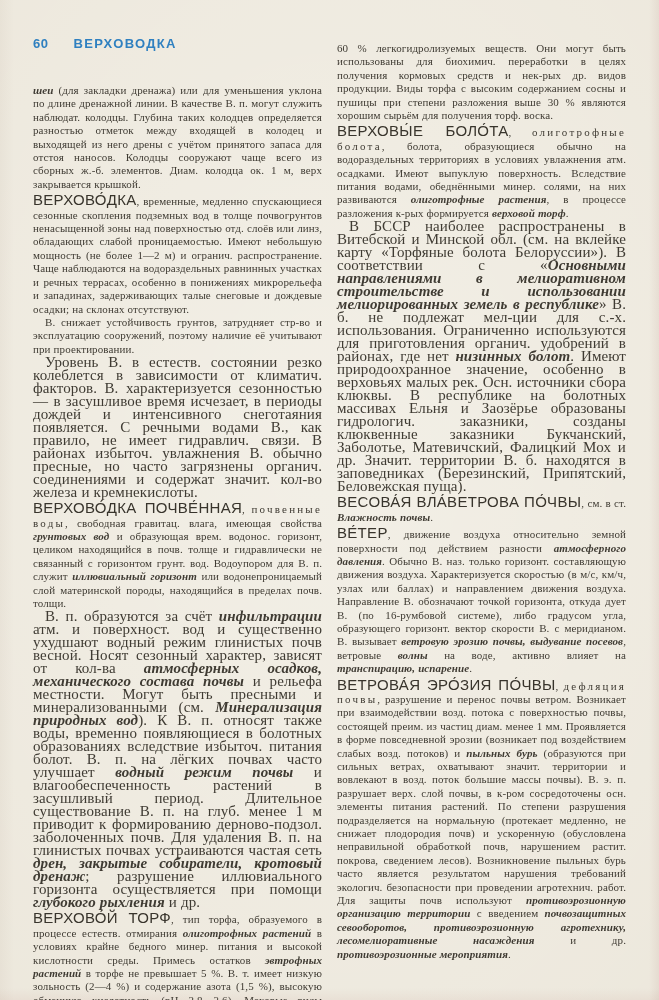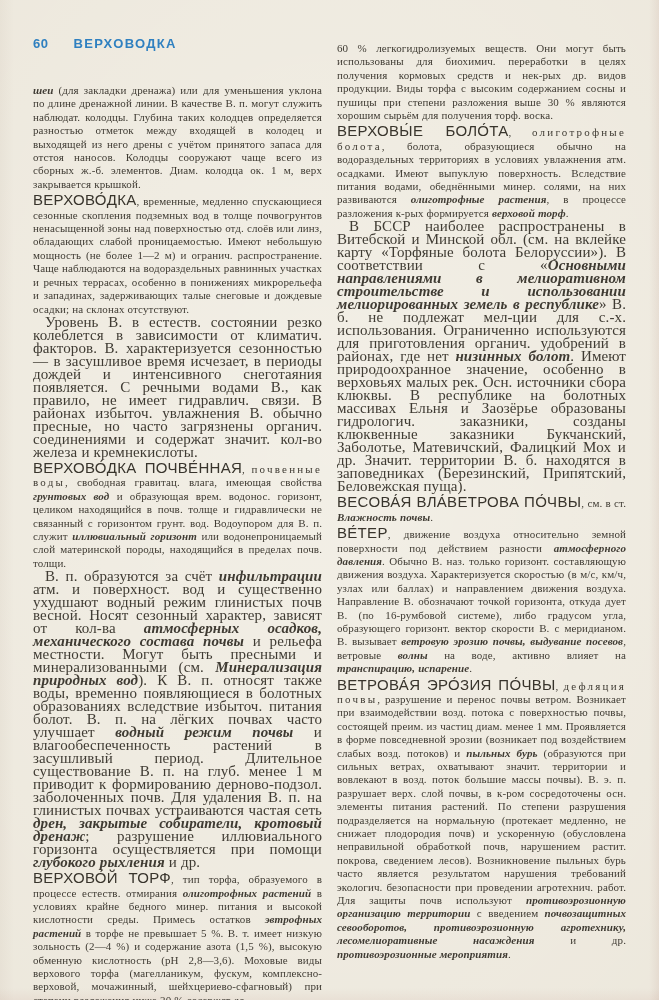--- a/index.html
+++ b/index.html
@@ -53,20 +53,21 @@
 </head>
 <body>
 
 <div class="page">
   <div class="running-head">
     <span class="num">60</span><span>ВЕРХОВОДКА</span>
   </div>
   <div class="col col-left">
       <p class="para normal"><span class="s-i">шеи</span><span class="s-r"> (для закладки дренажа) или для уменьшения уклона по длине дренажной линии. В качестве В. п. могут служить наблюдат. колодцы. Глубина таких колодцев определяется разностью отметок между входящей в колодец и выходящей из него дрены с учётом принятого запаса для отстоя наносов. Колодцы сооружают чаще всего из сборных ж.-б. элементов. Диам. колодца ок. 1 м, верх закрывается крышкой.</span></p>
       <p class="para normal article"><span class="s-b">ВЕРХОВО́ДКА</span><span class="s-r">, временные, медленно спускающиеся сезонные скопления подземных вод в толще почвогрунтов ненасыщенной зоны над поверхностью отд. слоёв или линз, обладающих слабой проницаемостью. Имеют небольшую мощность (не более 1—2 м) и огранич. распространение. Чаще наблюдаются на водораздельных равнинных участках и речных террасах, особенно в понижениях микрорельефа и западинах, задерживающих талые снеговые и дождевые осадки; на склонах отсутствуют.</span></p>
+      <p class="para normal indent"><span class="s-r">В. снижает устойчивость грунтов, затрудняет стр-во и эксплуатацию сооружений, поэтому наличие её учитывают при проектировании.</span></p>
       <p class="para small indent"><span class="s-r">Уровень В. в естеств. состоянии резко колеблется в зависимости от климатич. факторов. В. характеризуется сезонностью — в засушливое время исчезает, в периоды дождей и интенсивного снеготаяния появляется. С речными водами В., как правило, не имеет гидравлич. связи. В районах избыточ. увлажнения В. обычно пресные, но часто загрязнены органич. соединениями и содержат значит. кол-во железа и кремнекислоты.</span></p>
       <p class="para normal article"><span class="s-b">ВЕРХОВО́ДКА ПОЧВЕ́ННАЯ</span><span class="s-r">, </span><span class="s-sp">почвенные воды</span><span class="s-r">, свободная гравитац. влага, имеющая свойства </span><span class="s-i">грунтовых вод</span><span class="s-r"> и образующая врем. водонос. горизонт, целиком находящийся в почв. толще и гидравлически не связанный с горизонтом грунт. вод. Водоупором для В. п. служит </span><span class="s-i">иллювиальный горизонт</span><span class="s-r"> или водонепроницаемый слой материнской породы, находящийся в пределах почв. толщи.</span></p>
       <p class="para small indent"><span class="s-r">В. п. образуются за счёт </span><span class="s-i">инфильтрации</span><span class="s-r"> атм. и поверхност. вод и существенно ухудшают водный режим глинистых почв весной. Носят сезонный характер, зависят от кол-ва </span><span class="s-i">атмосферных осадков, механического состава почвы</span><span class="s-r"> и рельефа местности. Могут быть пресными и минерализованными (см. </span><span class="s-i">Минерализация природных вод</span><span class="s-r">). К В. п. относят также воды, временно появляющиеся в болотных образованиях вследствие избыточ. питания болот. В. п. на лёгких почвах часто улучшает </span><span class="s-i">водный режим почвы</span><span class="s-r"> и влагообеспеченность растений в засушливый период. Длительное существование В. п. на глуб. менее 1 м приводит к формированию дерново-подзол. заболоченных почв. Для удаления В. п. на глинистых почвах устраиваются частая сеть </span><span class="s-i">дрен, закрытые собиратели, кротовый дренаж</span><span class="s-r">; разрушение иллювиального горизонта осуществляется при помощи </span><span class="s-i">глубокого рыхления</span><span class="s-r"> и др.</span></p>
       <p class="para normal article"><span class="s-b">ВЕРХОВО́Й ТОРФ</span><span class="s-r">, тип торфа, образуемого в процессе естеств. отмирания </span><span class="s-i">олиготрофных растений</span><span class="s-r"> в условиях крайне бедного минер. питания и высокой кислотности среды. Примесь остатков </span><span class="s-i">эвтрофных растений</span><span class="s-r"> в торфе не превышает 5 %. В. т. имеет низкую зольность (2—4 %) и содержание азота (1,5 %), высокую обменную кислотность (pH 2,8—3,6). Моховые виды верхового торфа (магелланикум, фускум, комплексно-верховой, мочажинный, шейхцериево-сфагновый) при степени разложения ниже 20 % содержат до</span></p>
     </div>
   <div class="col col-right">
       <p class="para normal"><span class="s-r">60 % легкогидролизуемых веществ. Они могут быть использованы для биохимич. переработки в целях получения кормовых средств и нек-рых др. видов продукции. Виды торфа с высоким содержанием сосны и пушицы при степени разложения выше 30 % являются хорошим сырьём для получения торф. воска.</span></p>
       <p class="para normal article"><span class="s-b">ВЕРХОВЫ́Е БОЛО́ТА</span><span class="s-r">, </span><span class="s-sp">олиготрофные болота</span><span class="s-r">, болота, образующиеся обычно на водораздельных территориях в условиях увлажнения атм. осадками. Имеют выпуклую поверхность. Вследствие питания водами, обеднёнными минер. солями, на них развиваются </span><span class="s-i">олиготрофные растения</span><span class="s-r">, в процессе разложения к-рых формируется </span><span class="s-i">верховой торф</span><span class="s-r">.</span></p>
       <p class="para small indent"><span class="s-r">В БССР наиболее распространены в Витебской и Минской обл. (см. на вклейке карту «Торфяные болота Белоруссии»). В соответствии с «</span><span class="s-i">Основными направлениями в мелиоративном строительстве и использовании мелиорированных земель в республике</span><span class="s-r">» В. б. не подлежат мел-ции для с.-х. использования. Ограниченно используются для приготовления органич. удобрений в районах, где нет </span><span class="s-i">низинных болот</span><span class="s-r">. Имеют природоохранное значение, особенно в верховьях малых рек. Осн. источники сбора клюквы. В республике на болотных массивах Ельня и Заозёрье образованы гидрологич. заказники, созданы клюквенные заказники Букчанский, Заболотье, Матевичский, Фалицкий Мох и др. Значит. территории В. б. находятся в заповедниках (Березинский, Припятский, Беловежская пуща).</span></p>
       <p class="para normal article"><span class="s-b">ВЕСОВА́Я ВЛА́ВЕТРОВА ПО́ЧВЫ</span><span class="s-r">, см. в ст. </span><span class="s-i">Влажность почвы</span><span class="s-r">.</span></p>

